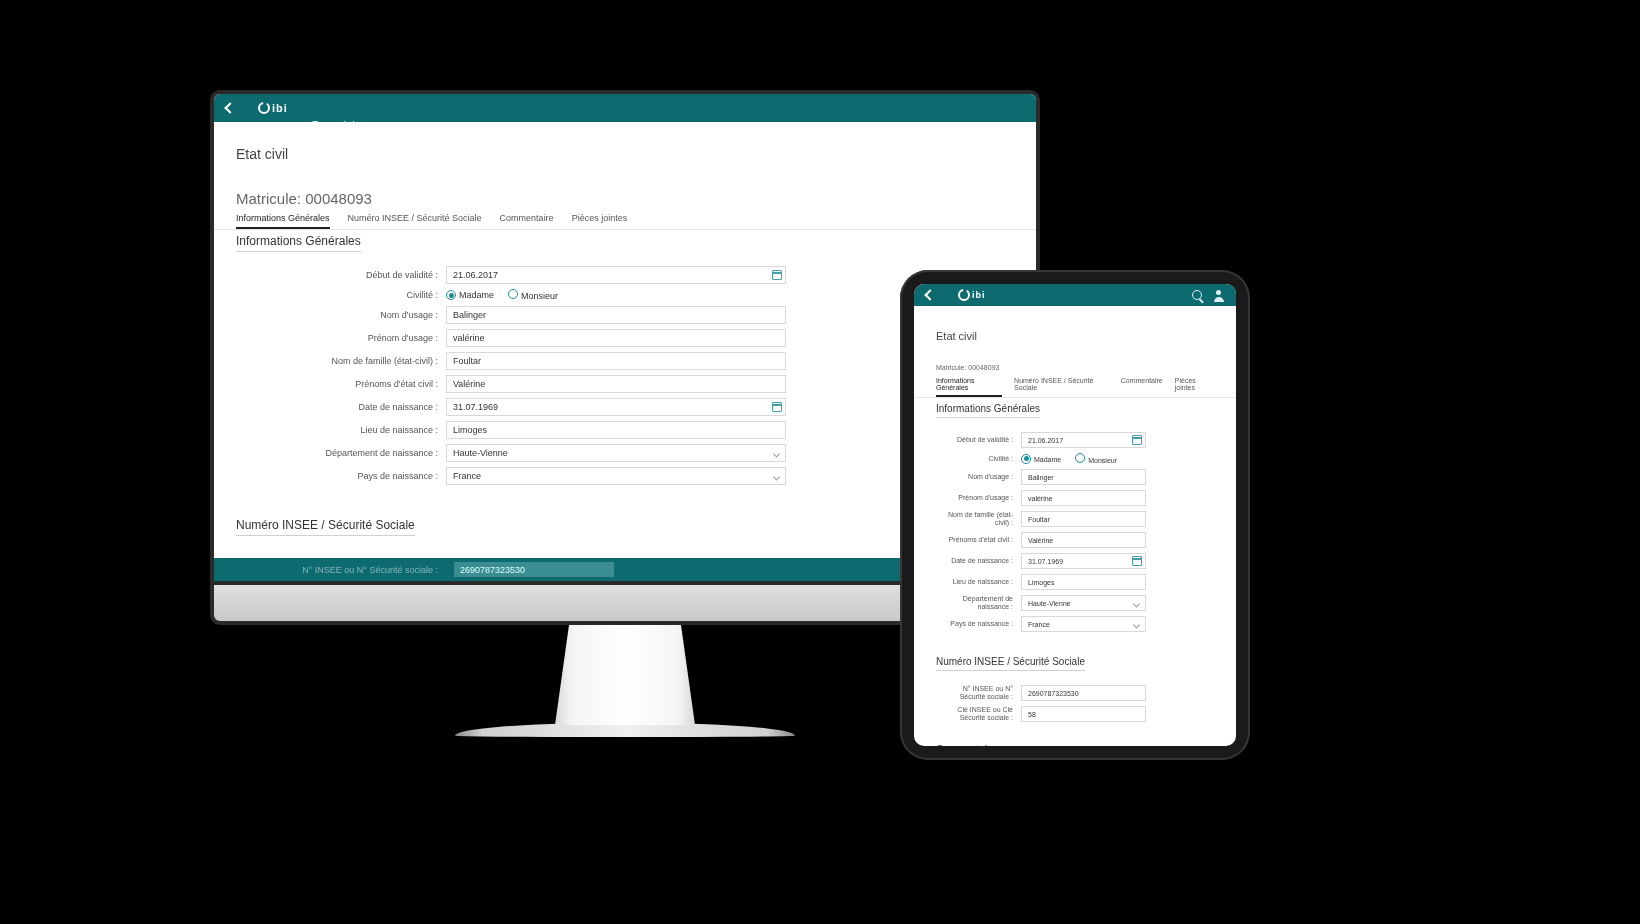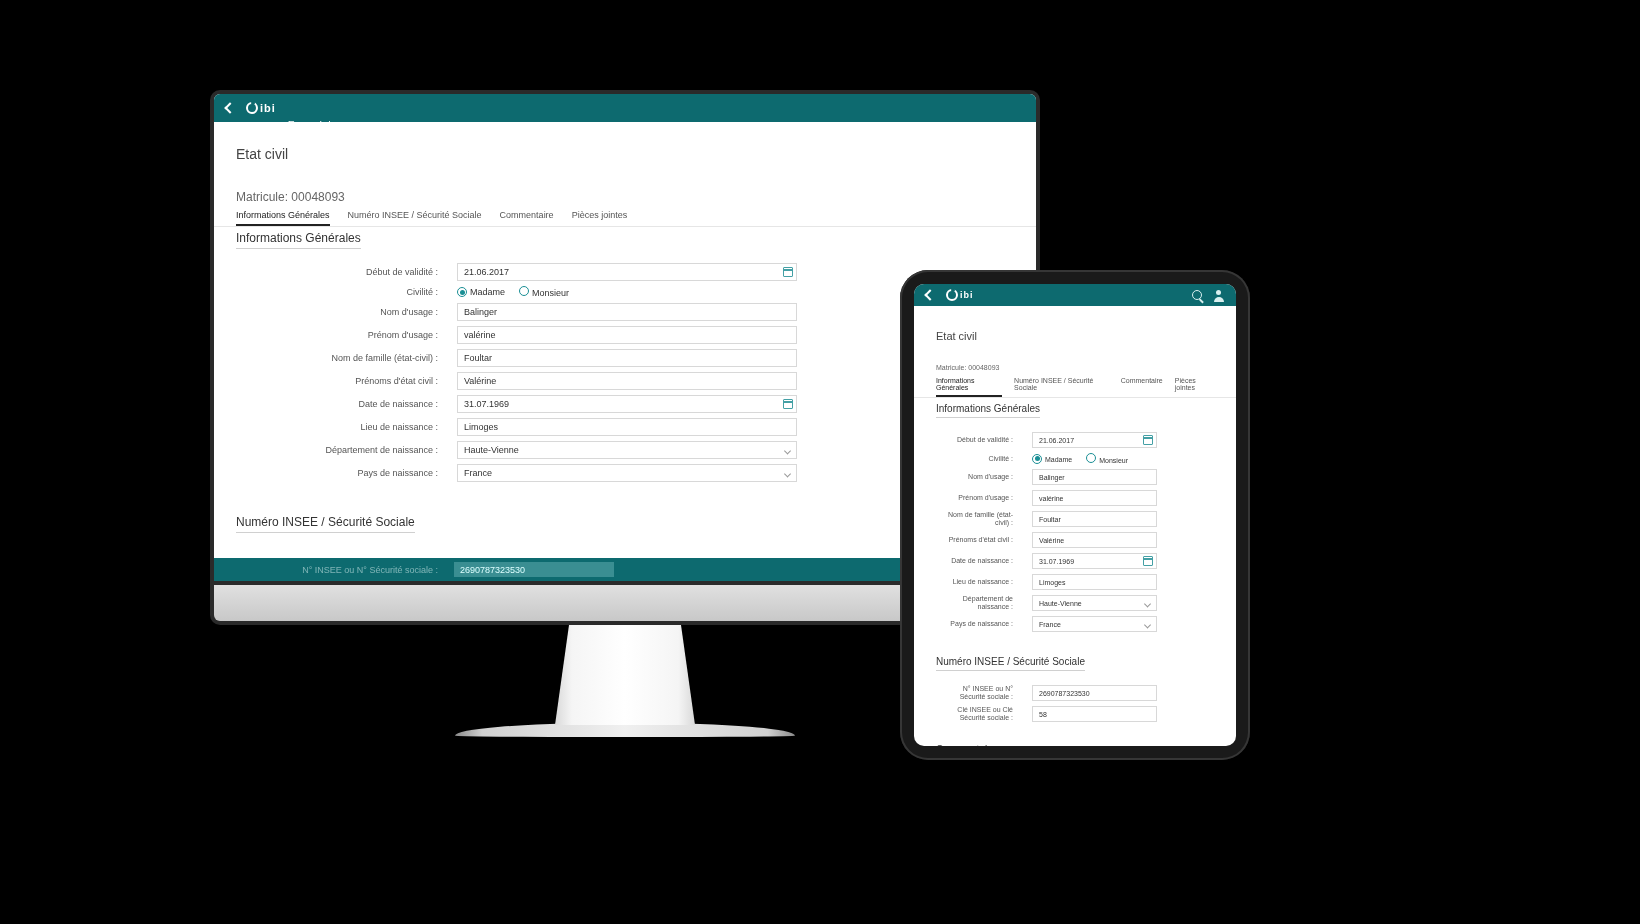--- a/index.html
+++ b/index.html
@@ -72,21 +72,21 @@
     position: relative;
   }
 
   
   .topbar {
     background: #0d6a6f;
     color: #fff;
     display: flex;
     align-items: center;
     padding: 0 12px;
-    gap: 12px;
+    gap: 24px;
   }
   .imac-screen .topbar { height: 28px; font-size: 11px; }
   .ipad-screen .topbar { height: 22px; font-size: 9px; }
 
   .chev-left {
     display: inline-block; width: 8px; height: 8px;
     border-left: 2px solid #fff; border-bottom: 2px solid #fff;
     transform: rotate(45deg);
   }
   .logo { font-weight: bold; letter-spacing: 1px; display:flex; align-items:center; gap:2px;}
@@ -99,35 +99,35 @@
   .magnify::after{content:"";position:absolute;width:5px;height:1.5px;background:#d9efef;bottom:-2px;right:-3px;transform:rotate(45deg);}
   .person { width:10px;height:10px;position:relative;display:inline-block;}
   .person::before{content:"";position:absolute;top:0;left:2px;width:5px;height:5px;border-radius:50%;background:#d9efef;}
   .person::after{content:"";position:absolute;bottom:-2px;left:0;width:10px;height:5px;border-radius:5px 5px 0 0;background:#d9efef;}
 
   .page-title { padding: 24px 22px 4px; color:#444; }
   .imac-screen .page-title{ font-size:14px; }
   .ipad-screen .page-title{ font-size:11px; }
 
   .subinfo { padding: 0 22px; color:#666; }
-  .imac-screen .subinfo{ font-size:12px; margin-top:24px;}
+  .imac-screen .subinfo{ font-size:15px; margin-top:24px;}
   .ipad-screen .subinfo{ font-size:7px; margin-top:18px;}
 
   .tabs { display:flex; gap:18px; padding:6px 22px 0; border-bottom:1px solid #e6e6e6; color:#555;}
   .tabs .tab { padding-bottom:4px; cursor:pointer;}
   .tabs .tab.active{ border-bottom:2px solid #222; color:#222; }
   .imac-screen .tabs{ font-size:9px; }
   .ipad-screen .tabs{ font-size:7px; gap:12px; }
 
   .sec-title { margin:4px 22px 0; padding-bottom:3px; border-bottom:1px solid #d0d0d0; color:#333; display:inline-block;}
   .imac-screen .sec-title{ font-size:12px; }
   .ipad-screen .sec-title{ font-size:10px; }
 
   .form { padding: 14px 22px 6px; }
-  .row { display:flex; align-items:center; margin-bottom:5px;gap:11px; }
+  .row { display:flex; align-items:center; margin-bottom:5px; }
   .row label { text-align:right; padding-right:8px; color:#555; }
   .imac-screen .row label{ width:210px; font-size:9px;}
   .ipad-screen .row label{ width:85px; font-size:7px; line-height:1.1;}
   .field {
     flex:none; border:1px solid #d8d8d8; background:#fff; color:#333;
     display:flex; align-items:center; padding:0 6px; position:relative;
   }
   .imac-screen .field{ height:18px; width:340px; font-size:9px;}
   .ipad-screen .field{ height:16px; width:125px; font-size:7px;}
 

